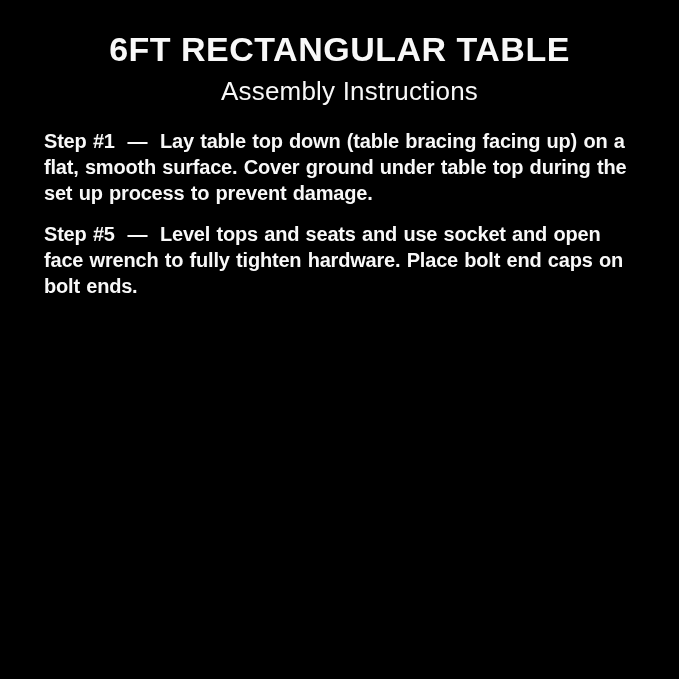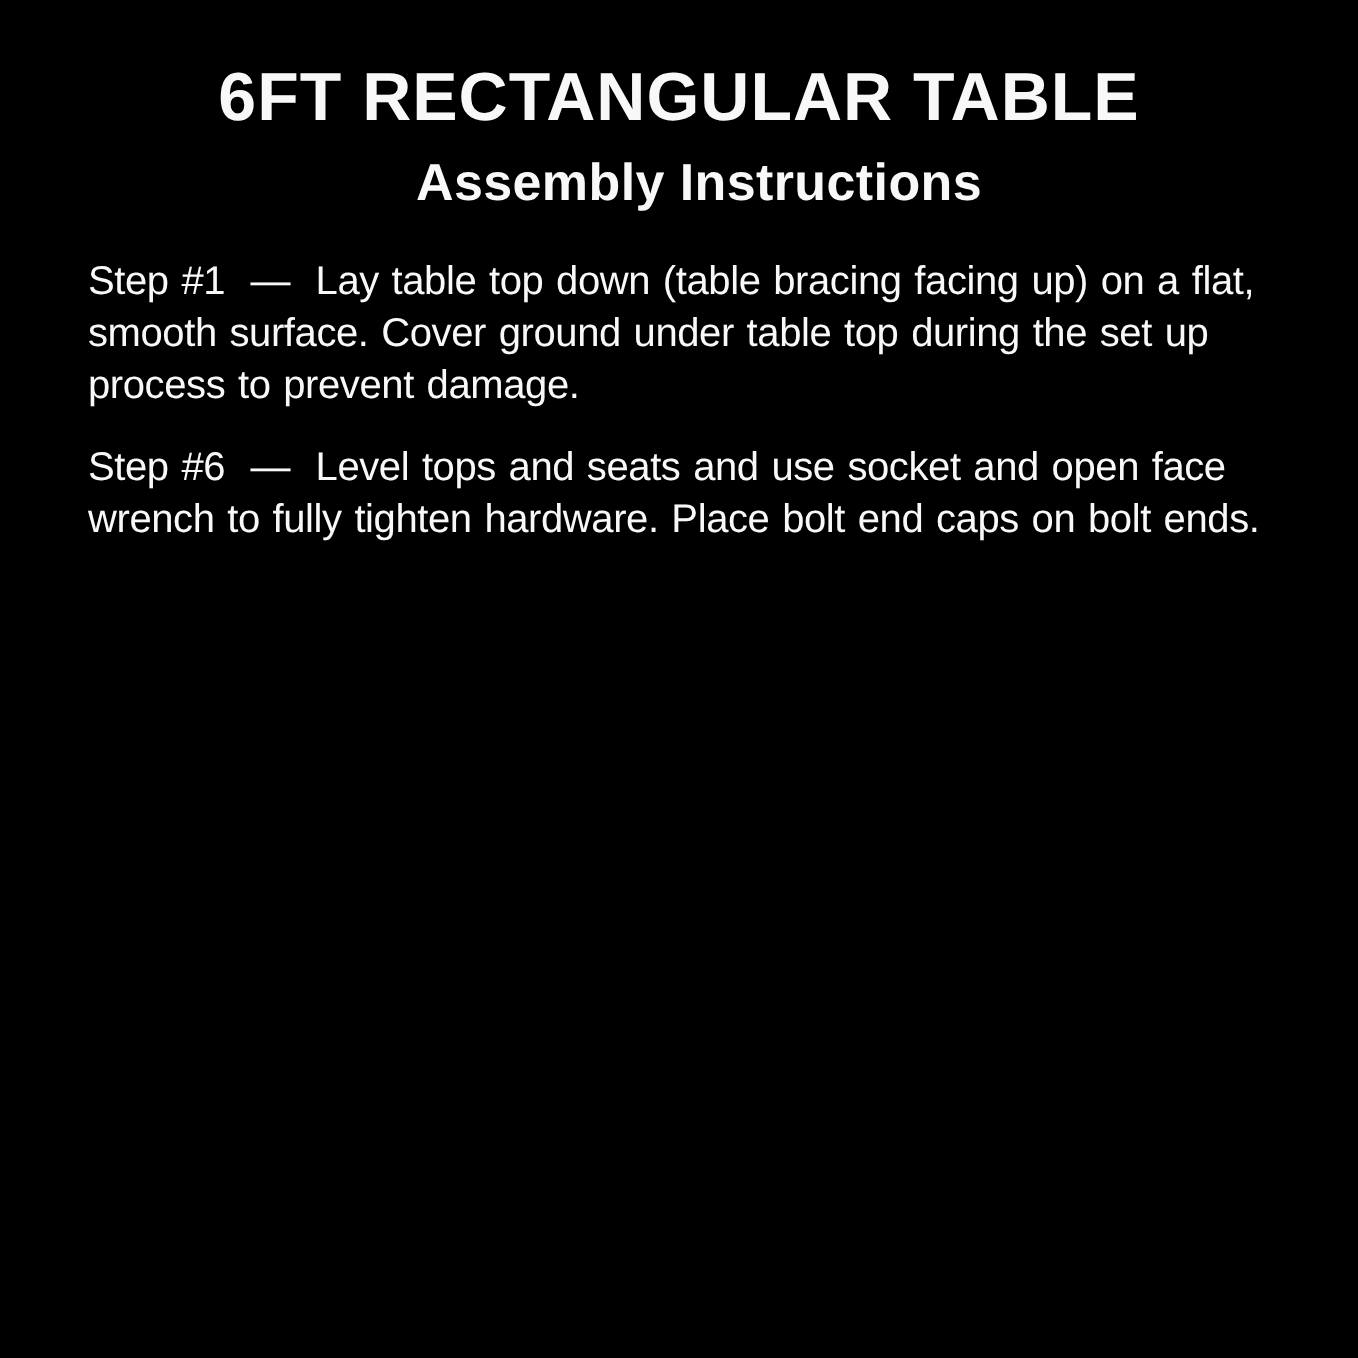--- a/index.html
+++ b/index.html
@@ -25,46 +25,46 @@
   }
   .title {
     font-size: 34px;
     font-weight: 800;
     letter-spacing: 0.5px;
     line-height: 1.15;
     margin: 0;
   }
   .subtitle {
     font-size: 26px;
-    font-weight: 700;
+    font-weight: 400;
     letter-spacing: 0.2px;
     line-height: 1.15;
     margin: 8px 16px 0 0;
     padding-left: 36px;
   }
   .steps {
     margin-top: 21px;
     padding: 0 40px 0 44px;
   }
   .step {
     font-size: 20px;
-    font-weight: 400;
+    font-weight: 700;
     line-height: 26px;
     letter-spacing: -0.2px;
     margin: 0 0 15px 0;
     white-space: pre-wrap;
     word-spacing: 1px;
   }
 </style>
 </head>
 <body style="background: rgb(0, 0, 0);">
 
 <div class="poster" style="background: rgb(0, 0, 0); color: rgb(248, 248, 248);">
   <div class="header">
     <h1 class="title">6FT RECTANGULAR TABLE</h1>
     <h2 class="subtitle">Assembly Instructions</h2>
   </div>
 
   <div class="steps">
     <p class="step">Step #1  —  Lay table top down (table bracing facing up) on a flat, smooth surface. Cover ground under table top during the set up process to prevent damage.</p>
-    <p class="step">Step #6  —  Level tops and seats and use socket and open face wrench to fully tighten hardware. Place bolt end caps on bolt ends.</p>
+    <p class="step">Step #5  —  Level tops and seats and use socket and open face wrench to fully tighten hardware. Place bolt end caps on bolt ends.</p>
   </div>
 </div>
 
 </body></html>

